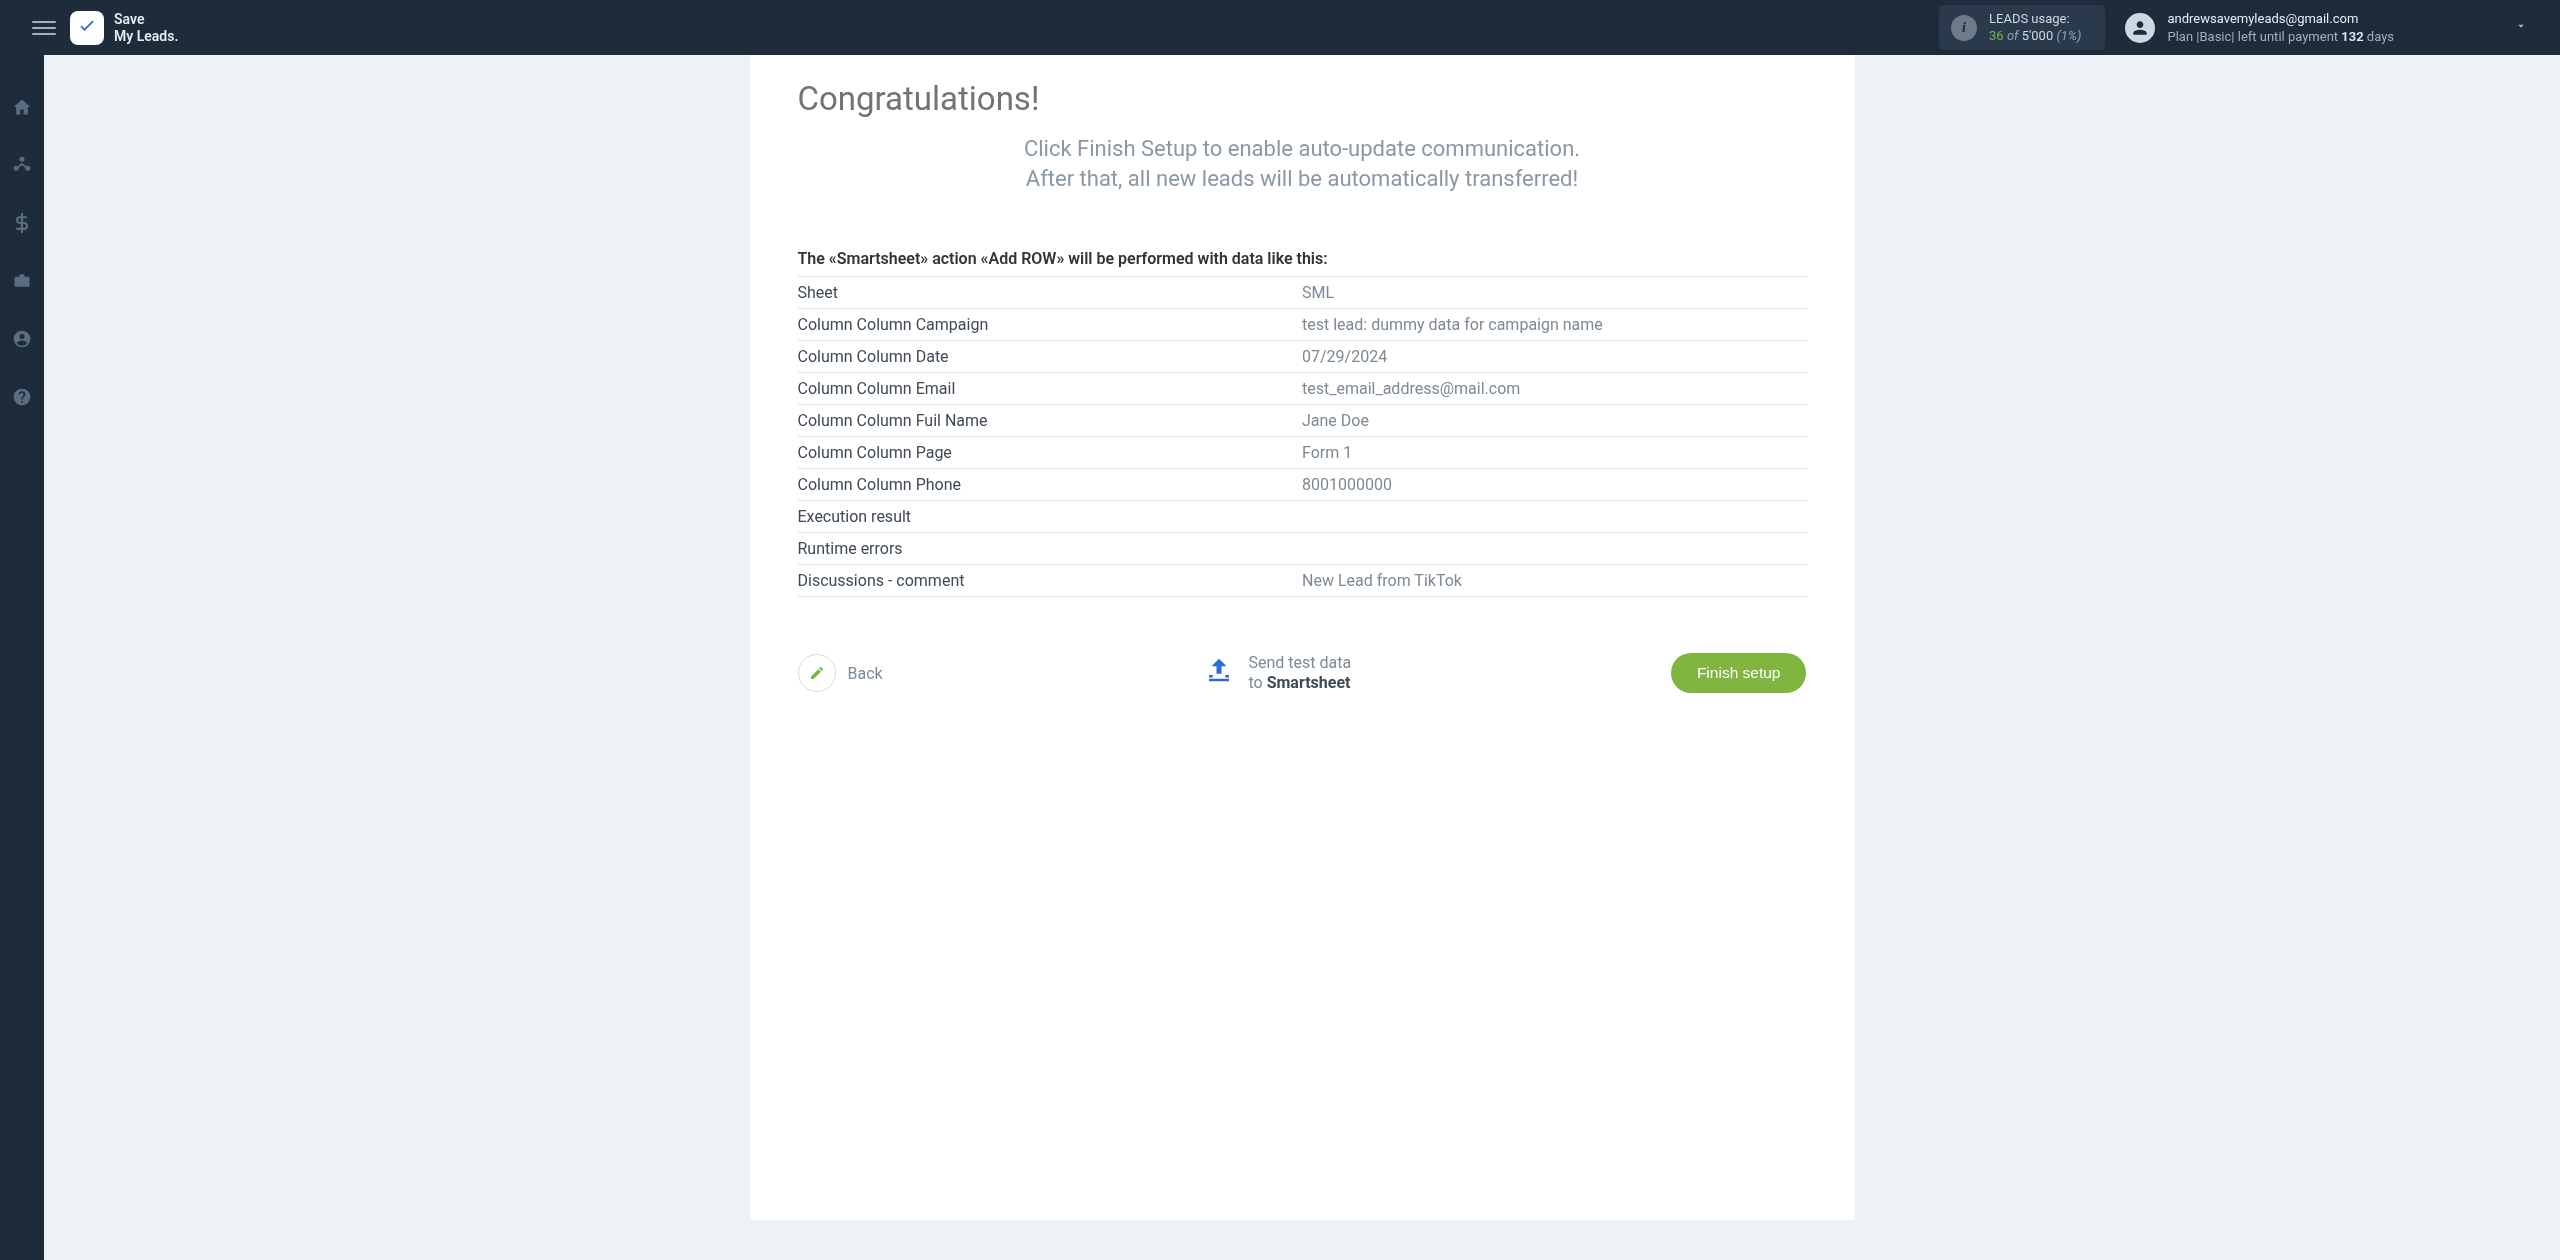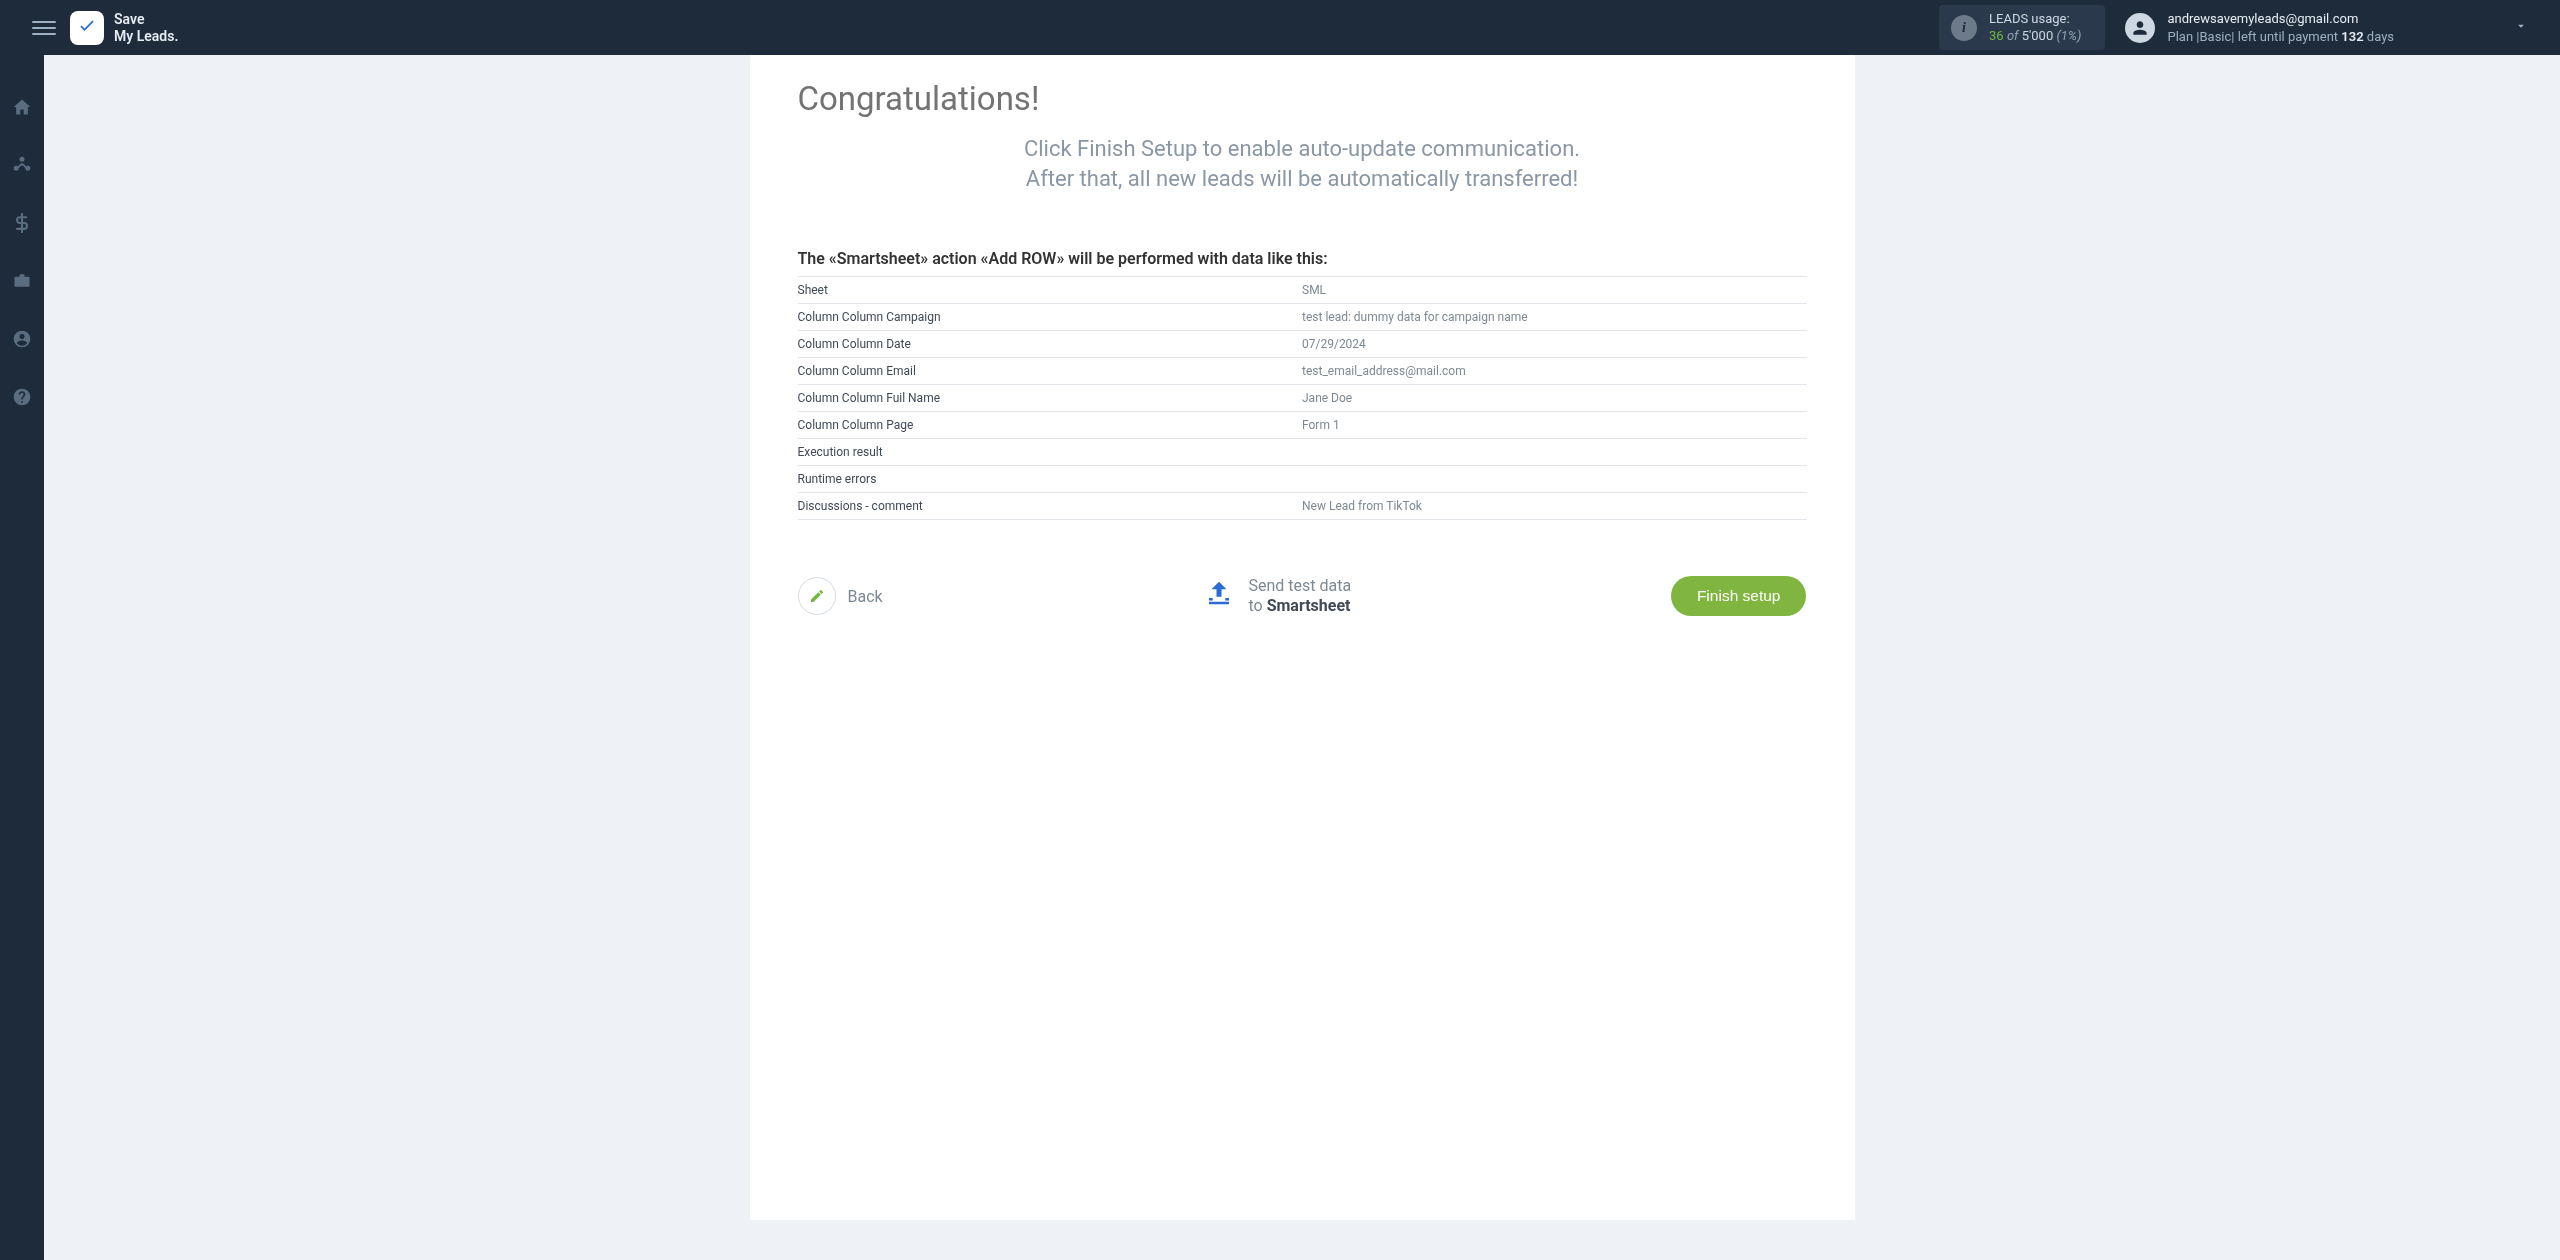--- a/index.html
+++ b/index.html
@@ -76,21 +76,21 @@
       margin-top: 0;
     }
     .congrats { text-align: left; font-size: 33px; font-weight: 400; color: #737373; margin-top: 0; }
     .success-msg { text-align: center; font-size: 30px; color: #2f9e16; font-weight: 400; margin-top: 18px; }
     .instructions { text-align: center; font-size: 22px; color: #8a97a4; margin-top: 16px; line-height: 1.35; }
 
     .action-title { font-size: 16px; color: #333; font-weight: 600; margin-top: 56px; }
     .data-table { width: 100%; border-collapse: collapse; margin-top: 8px; }
     .data-table tr { border-top: 1px solid #e2e6eb; }
     .data-table tr:last-child { border-bottom: 1px solid #e2e6eb; }
-    .data-table td { padding: 6px 0; font-size: 12px; vertical-align: top; }
+    .data-table td { padding: 6px 0; font-size: 16px; vertical-align: top; }
     .data-table td.label { width: 50%; color: #3f4a56; }
     .data-table td.value { width: 50%; color: #7d8994; }
 
     .button-row {
       display: flex; align-items: center; justify-content: space-between;
       margin-top: 56px;
     }
     .back-btn { display: flex; align-items: center; gap: 12px; cursor: pointer; }
     .back-circle {
       width: 38px; height: 38px; border-radius: 50%; border: 1.5px solid #d4dbe2;
@@ -225,20 +225,24 @@
               <td class="label">Column Column Email</td>
               <td class="value">test_email_address@mail.com</td>
             </tr>
             <tr>
               <td class="label">Column Column Fuil Name</td>
               <td class="value">Jane Doe</td>
             </tr>
             <tr>
               <td class="label">Column Column Page</td>
               <td class="value">Form 1</td>
+            </tr>
+            <tr>
+              <td class="label">Column Column Phone</td>
+              <td class="value">8001000000</td>
             </tr>
             <tr>
               <td class="label">Execution result</td>
               <td class="value"></td>
             </tr>
             <tr>
               <td class="label">Runtime errors</td>
               <td class="value"></td>
             </tr>
             <tr>

